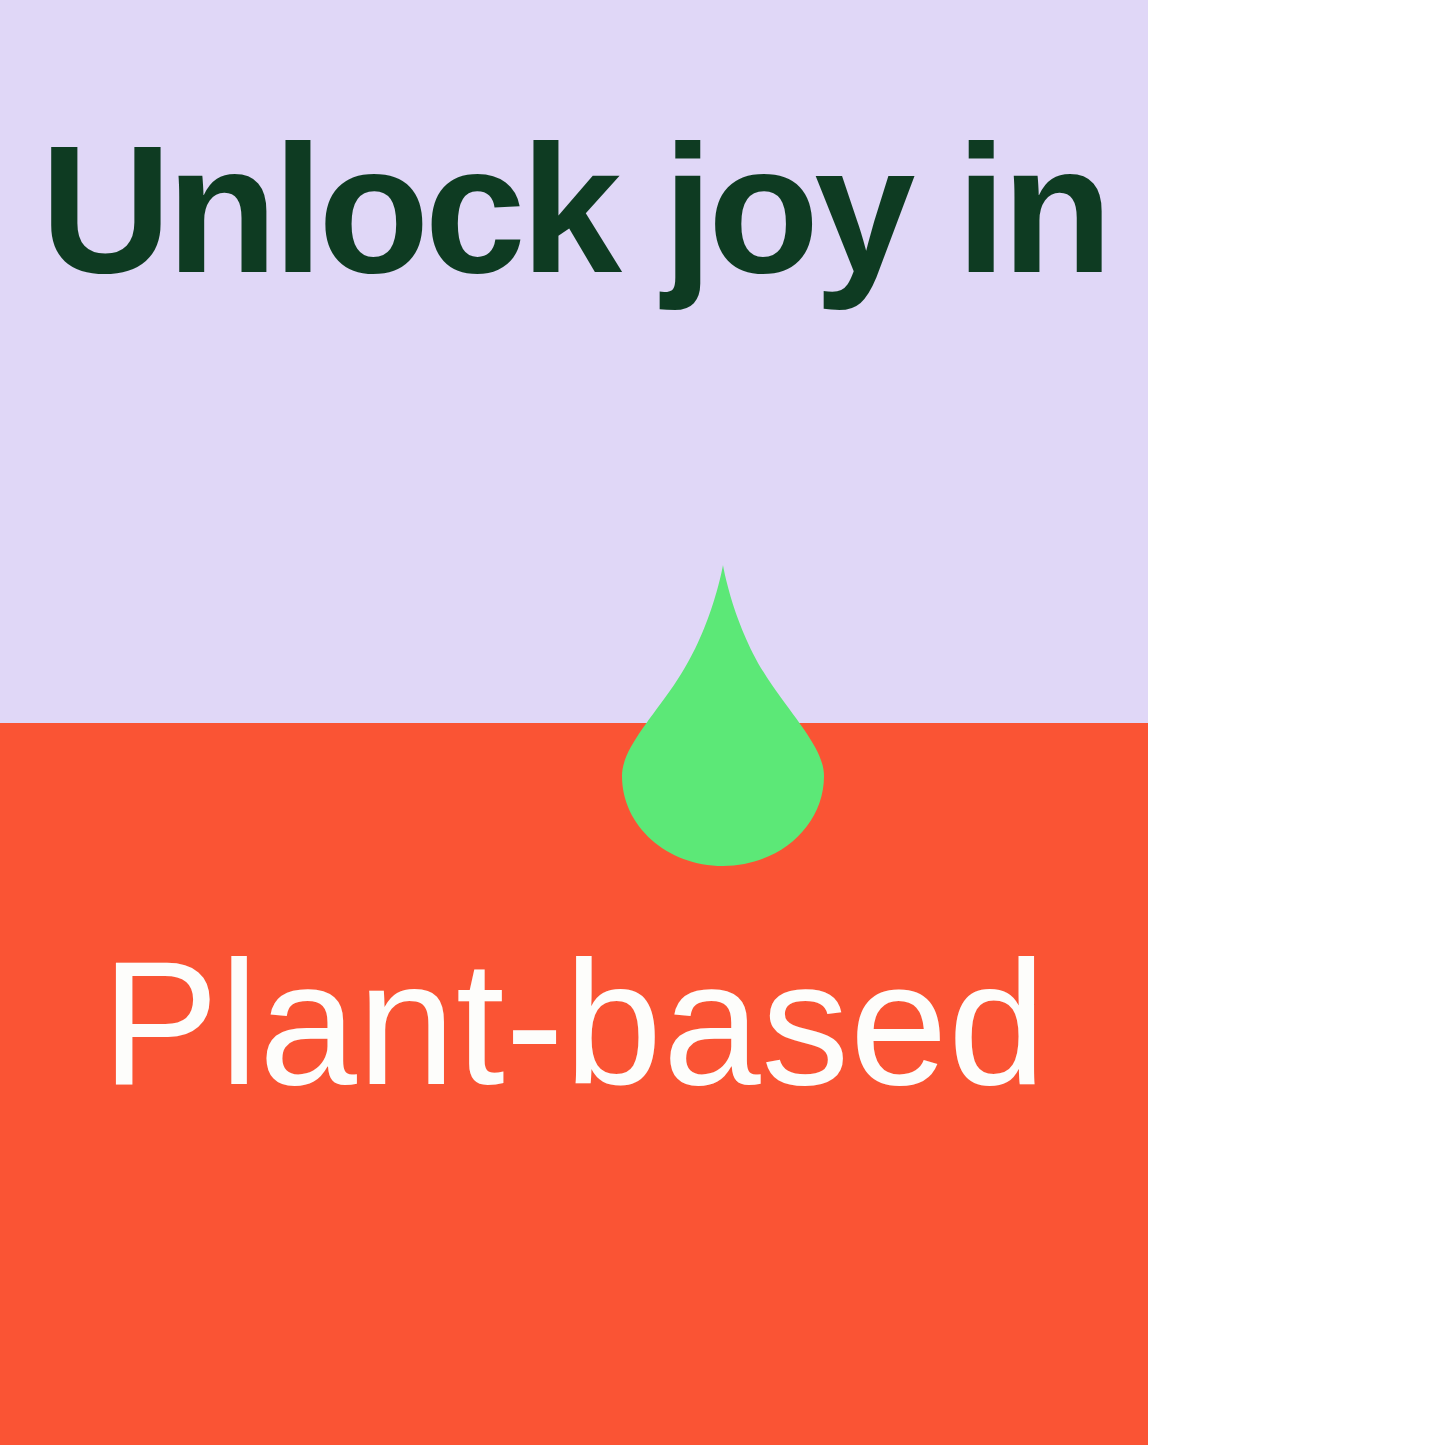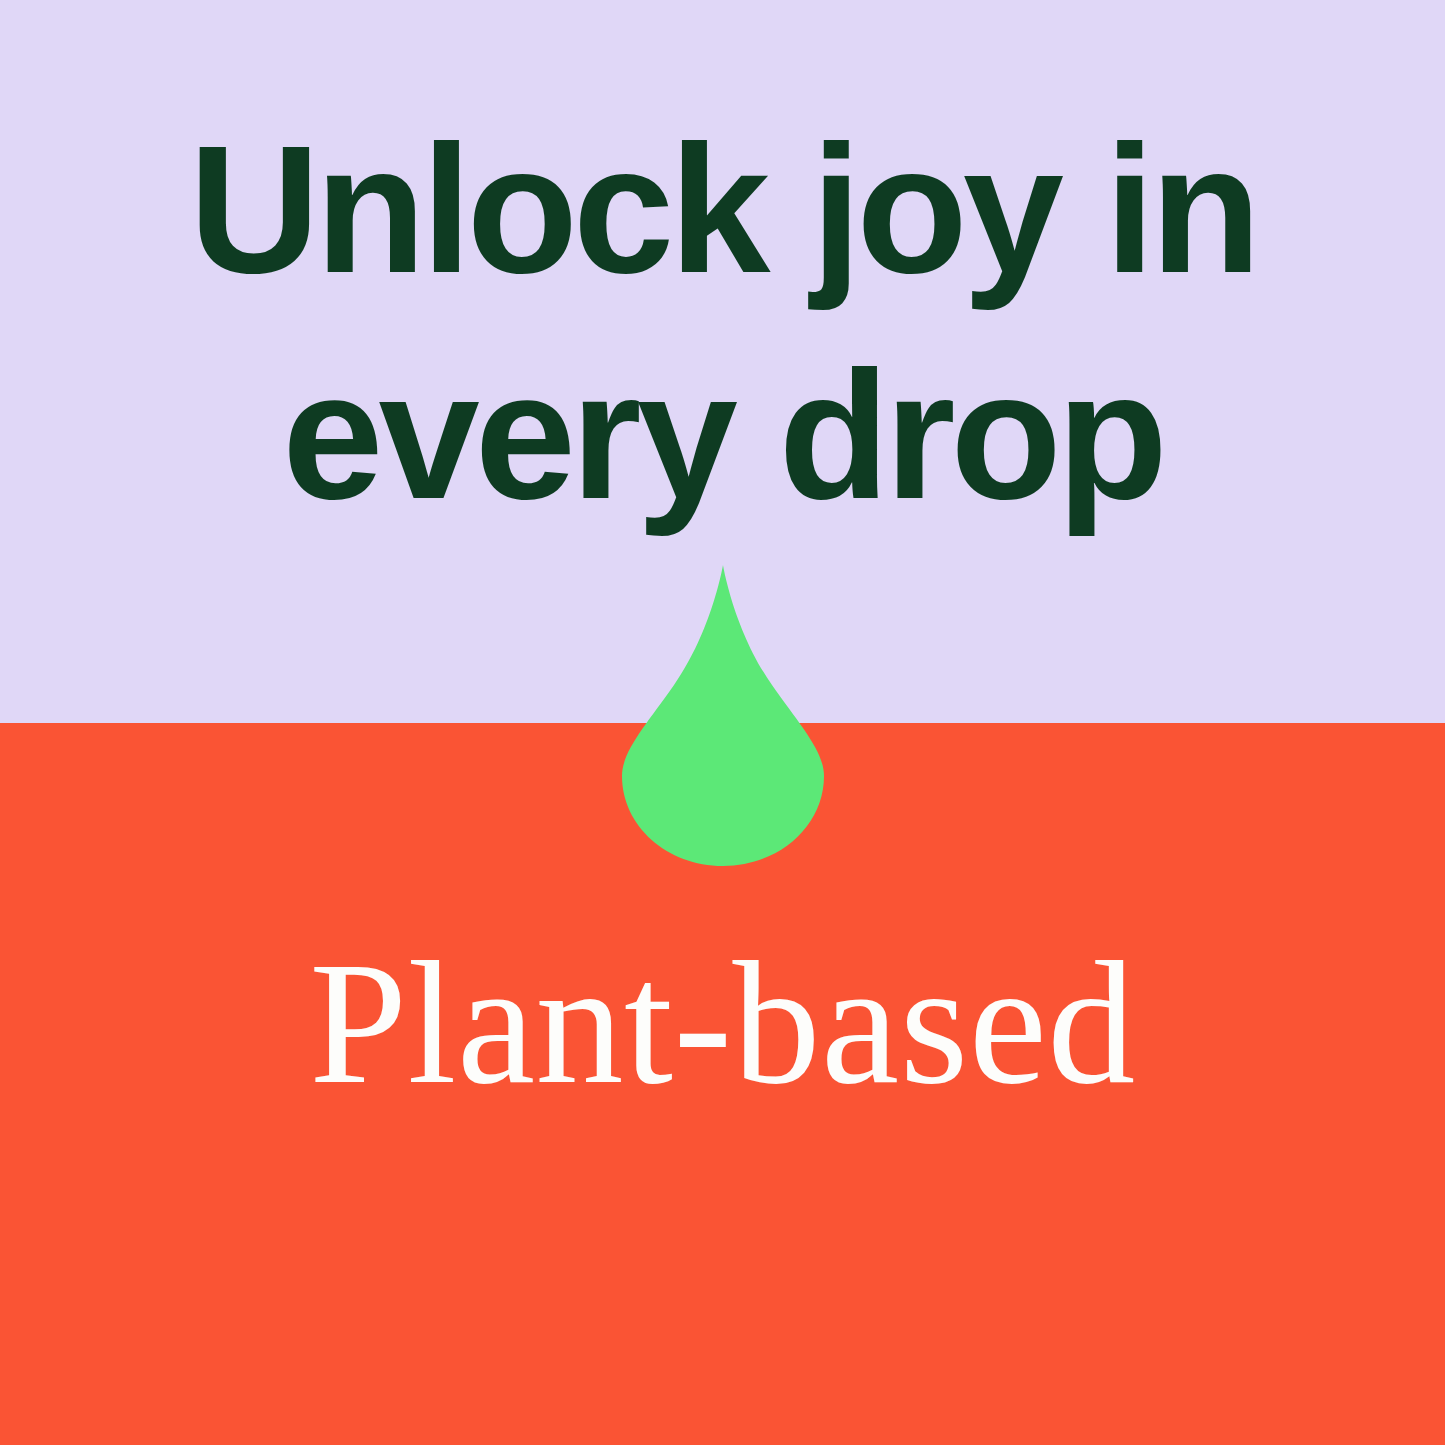--- a/index.html
+++ b/index.html
@@ -2,21 +2,21 @@
 <html><head>
 <meta charset="utf-8">
 <style>
   html, body {
     margin: 0;
     padding: 0;
     background: #ffffff;
   }
   #poster {
     position: relative;
-    width: 1445px;
+    width: 1148px;
     height: 1445px;
     overflow: hidden;
     font-family: "Liberation Sans", sans-serif;
   }
   .band {
     position: absolute;
     left: 0;
     width: 100%;
   }
   #band-top {
@@ -66,21 +66,21 @@
   }
 
   
   #subhead {
     position: absolute;
     left: 0;
     top: 905px;
     width: 100%;
     text-align: center;
     color: #fdfdfb;
-    font-family: Liberation Serif, serif;
+    font-family: Liberation Sans, sans-serif;
     font-weight: 400;
     font-size: 176px;
     line-height: 236px;
     letter-spacing: 0.5px;
     z-index: 3;
   }
   #subhead .sh-line {
     display: block;
     white-space: nowrap;
   }
@@ -88,21 +88,20 @@
 </head>
 <body>
 
 <div id="poster">
 
   <div class="band" id="band-top" style="background: rgb(224, 215, 247); height: 723px;"></div>
   <div class="band" id="band-bottom" style="background: rgb(250, 84, 52); top: 723px; height: 722px;"></div>
 
   <div id="headline" style="color: rgb(14, 59, 34);">
     <span class="hl-line">Unlock joy in</span>
-    <span class="hl-line">every drop</span>
   </div>
 
   <div id="droplet-wrap" style="left: 622px; top: 565px; width: 202px; height: 301px;">
     <svg viewBox="0 0 202 301" xmlns="http://www.w3.org/2000/svg" aria-hidden="true">
       <path d="M101 0
                C101 0, 112 66, 150 120
                C178 160, 202 186, 202 211
                C202 261, 157 301, 101 301
                C45 301, 0 261, 0 211
                C0 186, 24 160, 52 120

